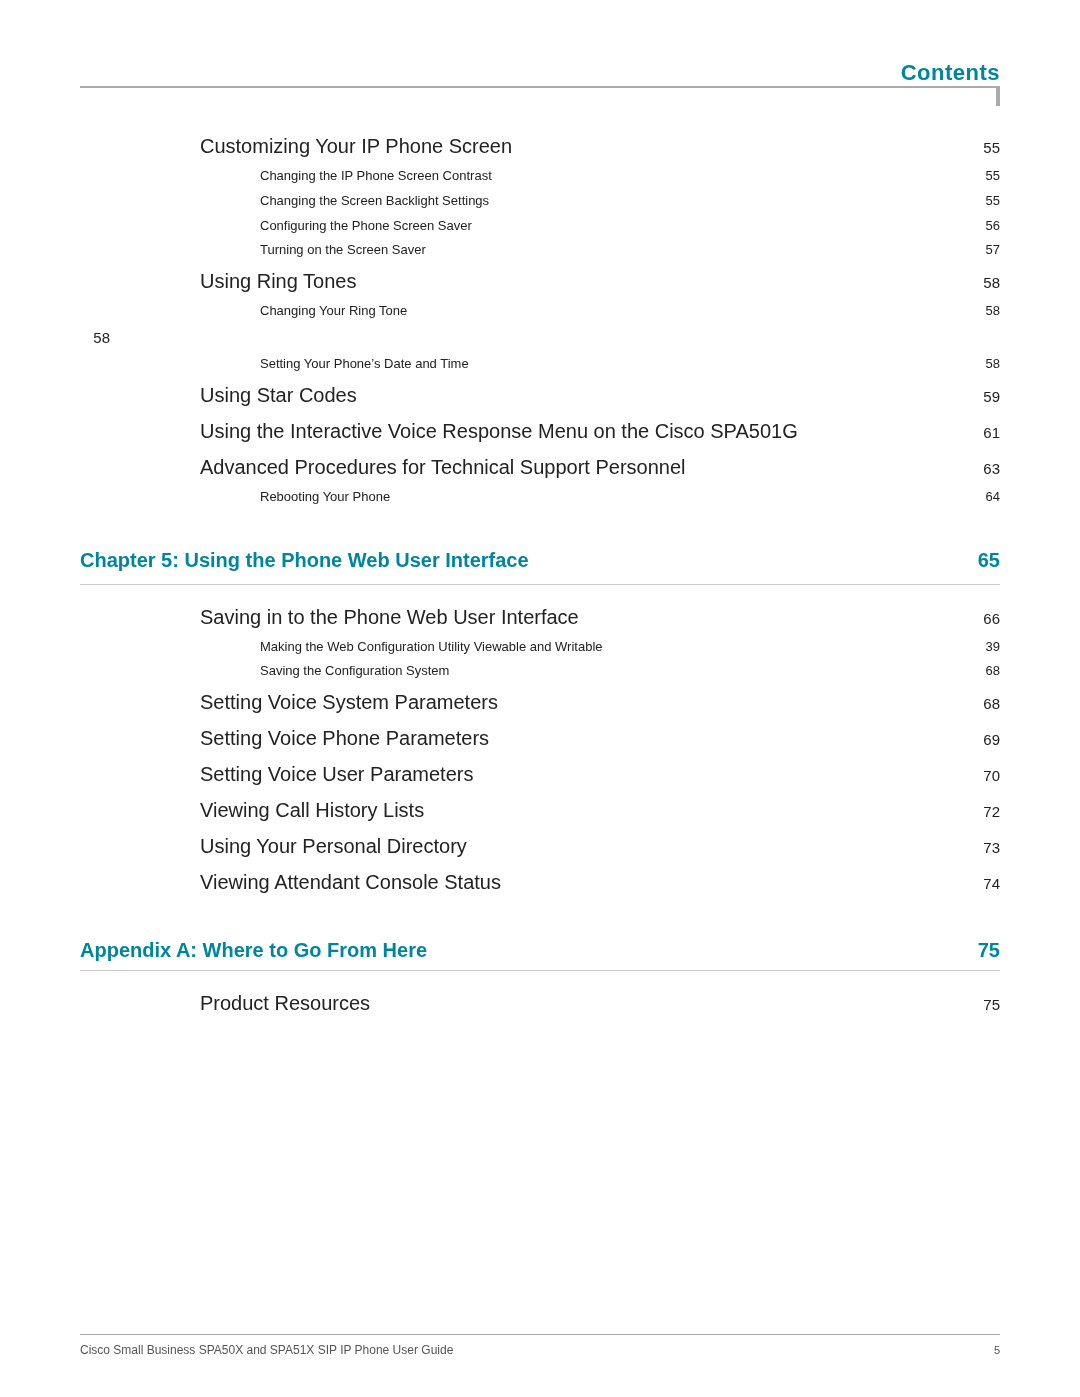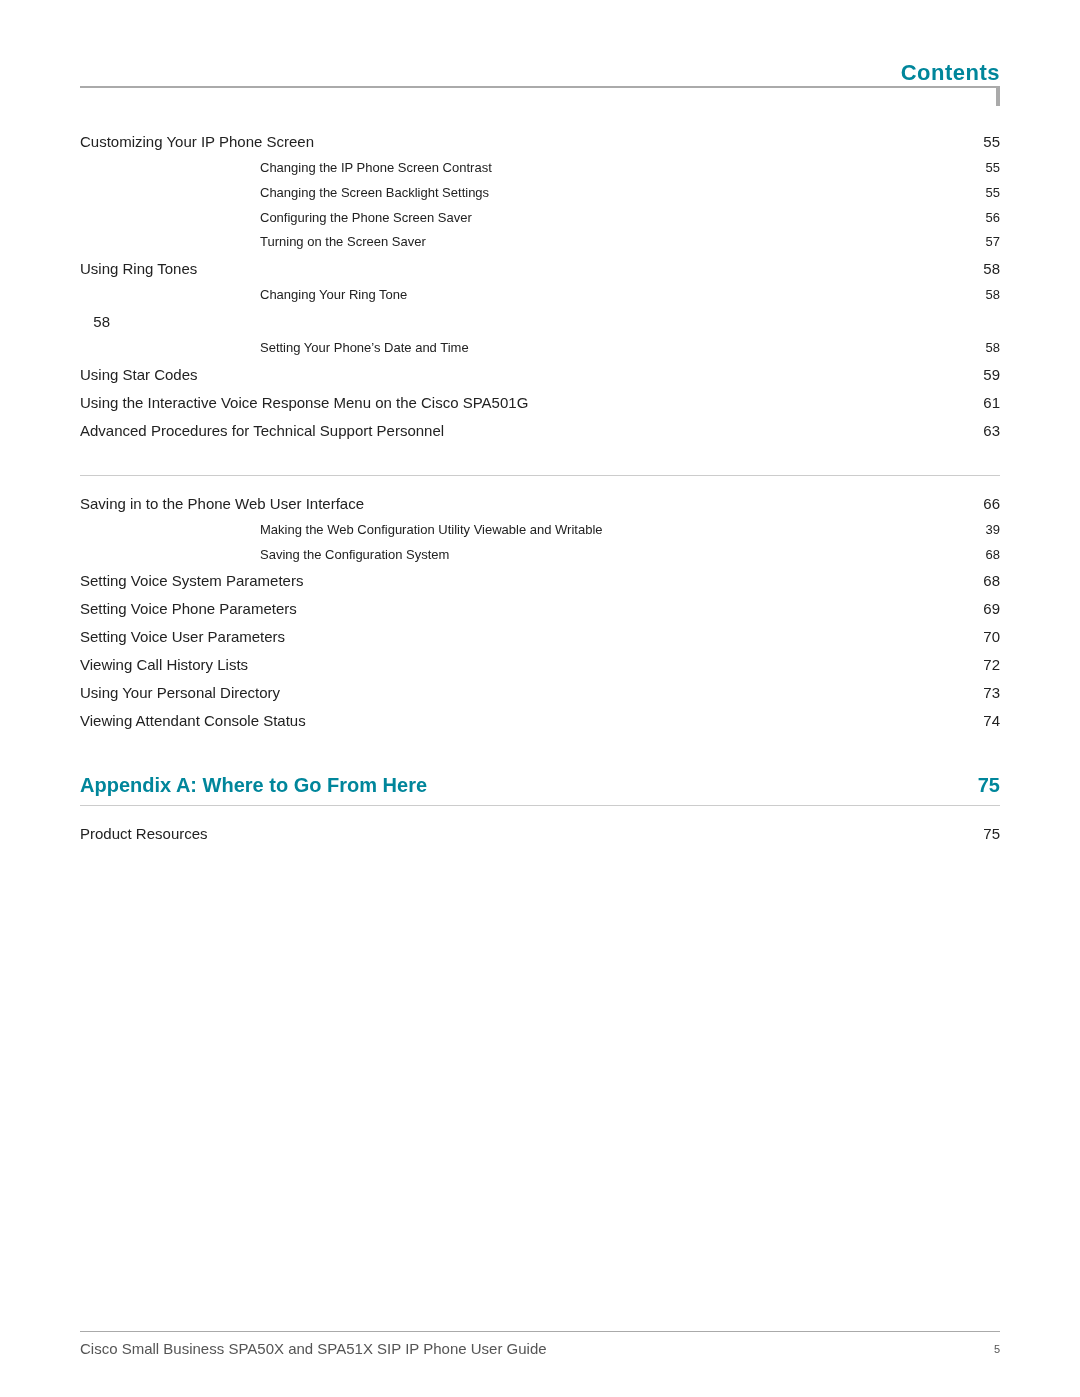--- a/index.html
+++ b/index.html
@@ -72,22 +72,23 @@
 
     .toc-page {
       min-width: 30px;
       text-align: right;
       font-size: 14px;
       color: #222;
     }
 
     
     .level-1 .toc-text {
-      font-size: 15px;
-      color: #222;
+      font-size: 20px;
+      color: #222;
+      margin-left: 120px;
     }
     .level-1 .toc-page { font-size: 15px; }
 
     
     .level-2 .toc-text {
       font-size: 13px;
       color: #222;
       margin-left: 180px;
     }
     .level-2 .toc-page { font-size: 13px; }
@@ -142,21 +143,21 @@
       left: 80px;
       right: 80px;
       border-top: 1.5px solid #aaa;
       padding-top: 8px;
       display: flex;
       justify-content: space-between;
       align-items: center;
     }
 
     .footer-text {
-      font-size: 15px;
+      font-size: 12px;
       color: #555;
     }
 
     .footer-page {
       font-size: 11px;
       color: #555;
     }
   </style>
 </head>
 <body>
@@ -214,23 +215,31 @@
       <span class="toc-page">59</span>
     </div>
       <div class="toc-entry level-1">
       <span class="toc-text">Using the Interactive Voice Response Menu on the Cisco SPA501G</span>
       <span class="toc-page">61</span>
     </div>
       <div class="toc-entry level-1">
       <span class="toc-text">Advanced Procedures for Technical Support Personnel</span>
       <span class="toc-page">63</span>
     </div>
+      <div class="toc-entry level-2">
+      <span class="toc-text">Rebooting Your Phone</span>
+      <span class="toc-page">64</span>
+    </div>
     </div>
 
   <div id="chapter-5-section">
+      <div class="toc-entry chapter-heading">
+      <span class="toc-text">Chapter 5: Using the Phone Web User Interface</span>
+      <span class="toc-page">65</span>
+    </div>
       <hr class="chapter-rule">
       <div class="toc-entry level-1">
         <span class="toc-text">Saving in to the Phone Web User Interface</span>
         <span class="toc-page">66</span>
       </div>
       <div class="toc-entry level-2">
         <span class="toc-text">Making the Web Configuration Utility Viewable and Writable</span>
         <span class="toc-page">39</span>
       </div>
       <div class="toc-entry level-2">

